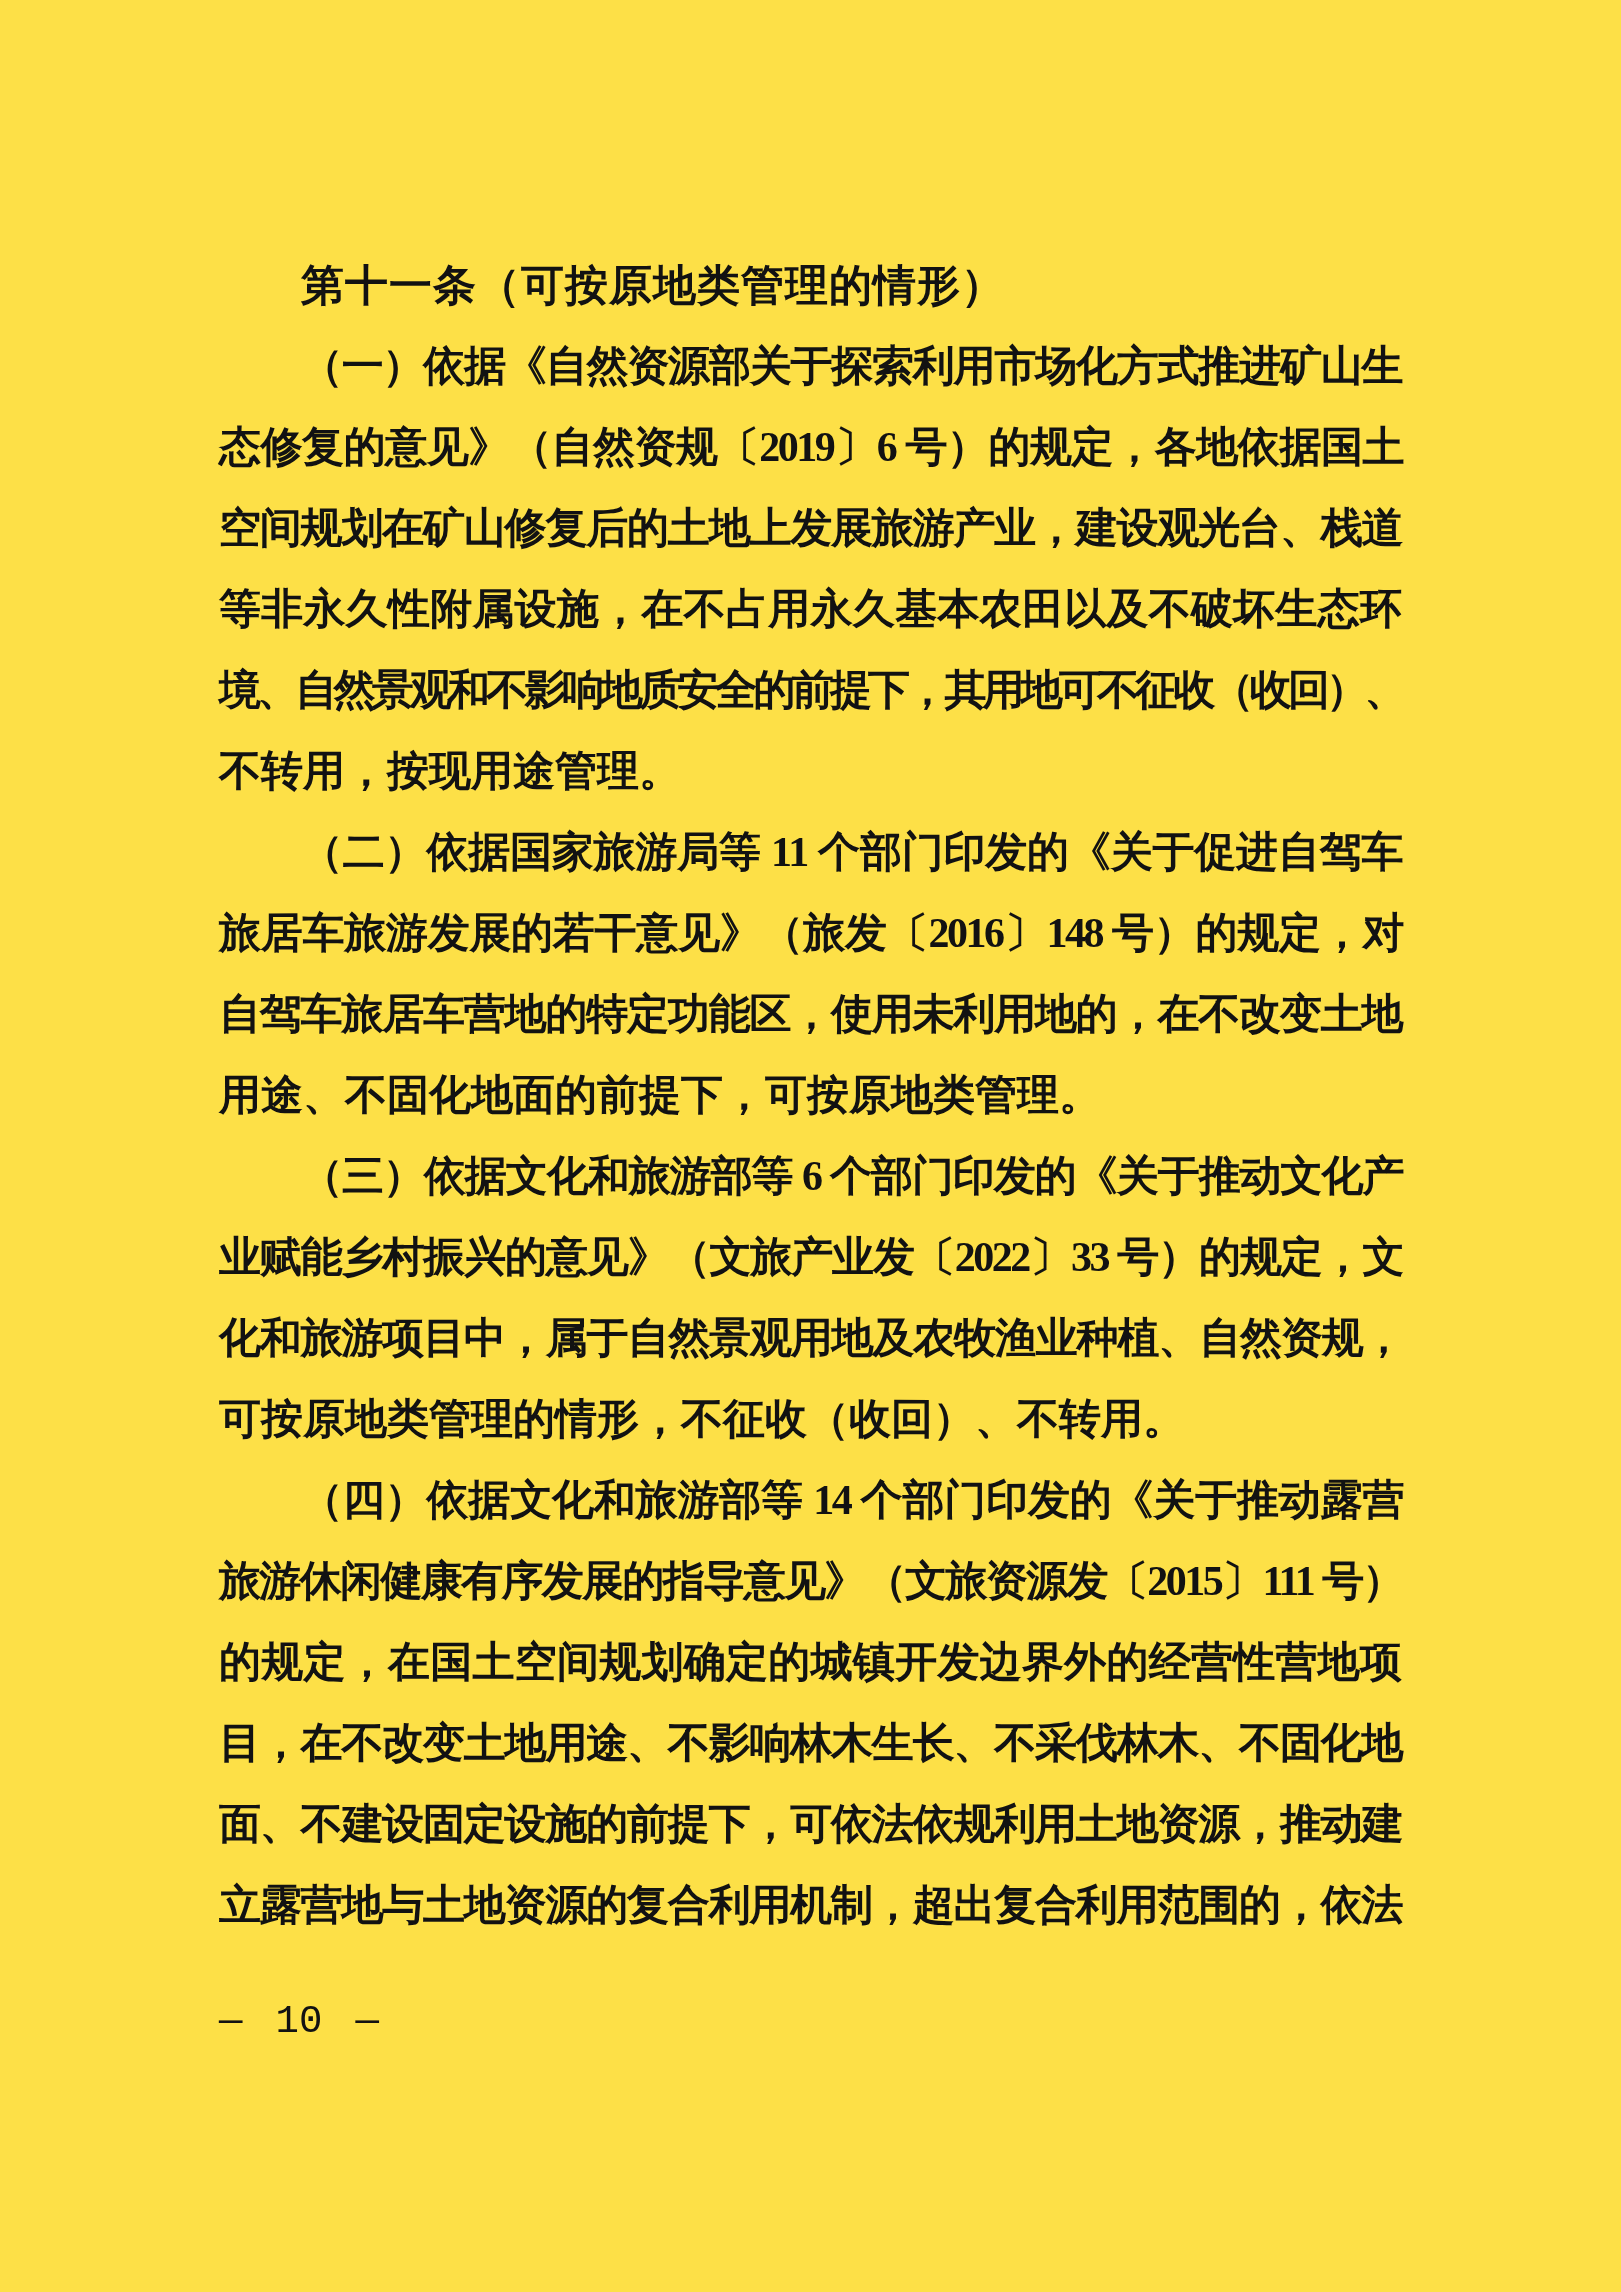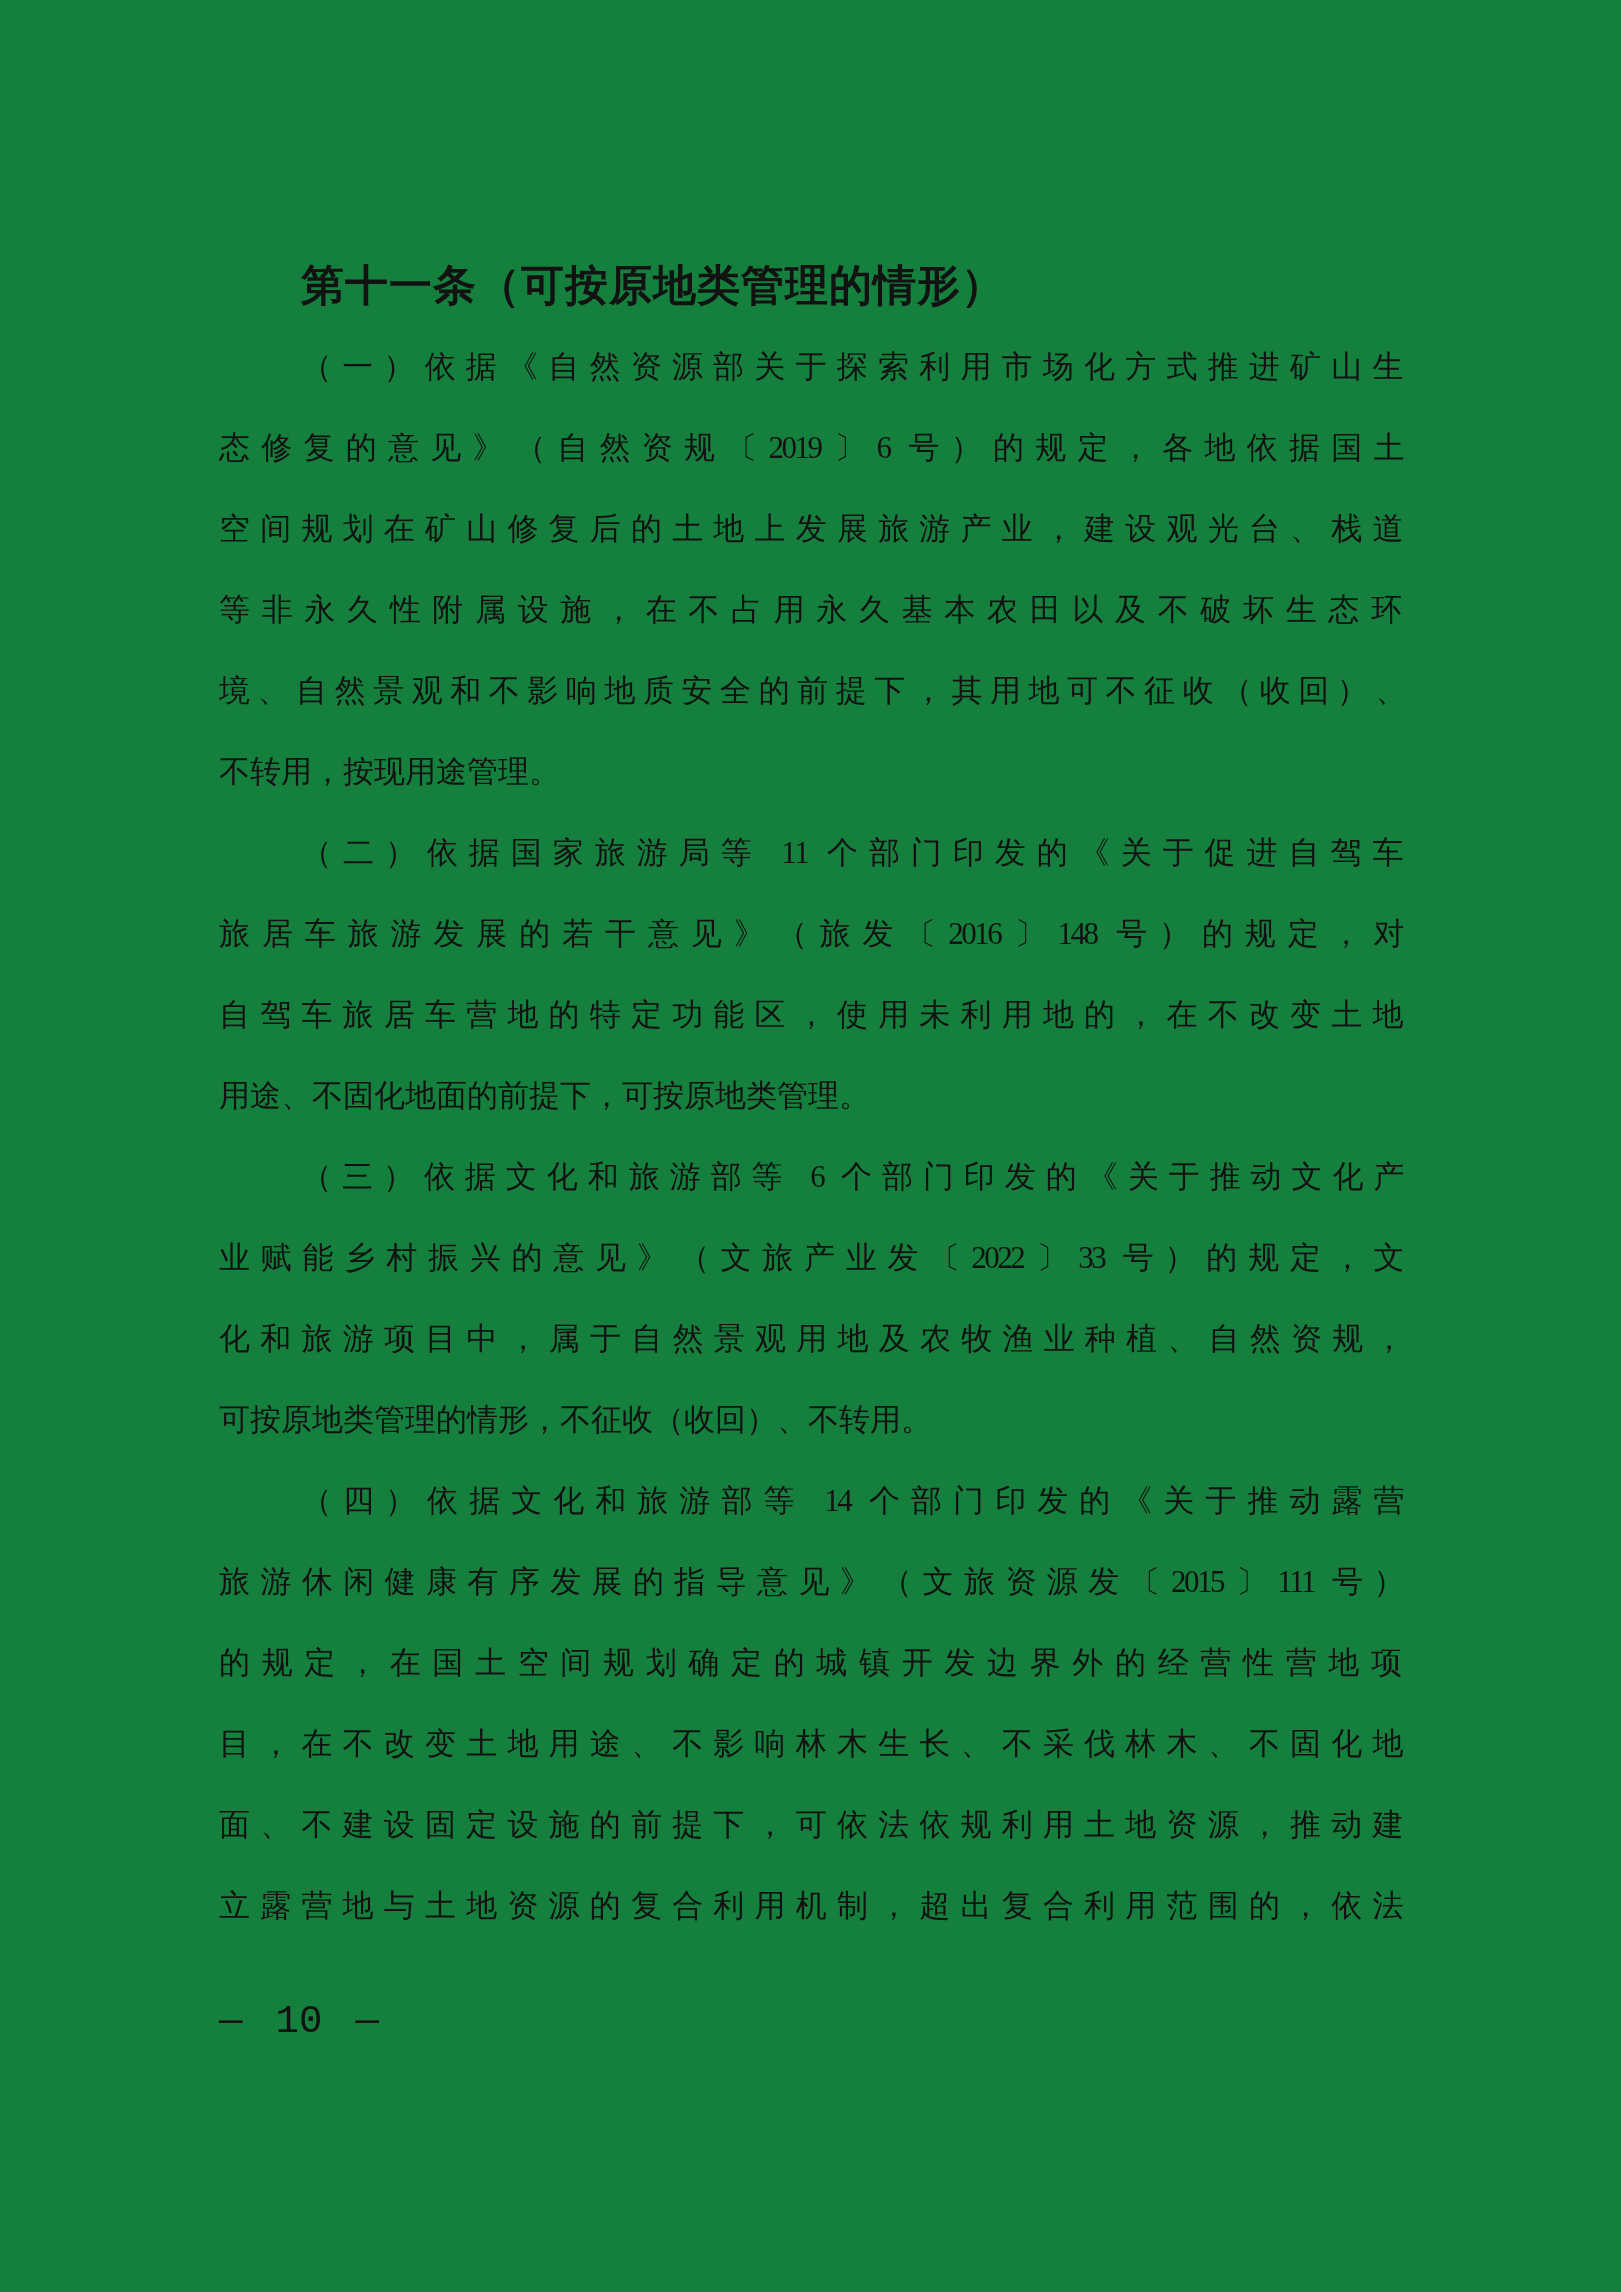--- a/index.html
+++ b/index.html
@@ -4,37 +4,38 @@
 <style>
   html, body {
     margin: 0;
     padding: 0;
     background: #ffffff;
   }
   .page {
     position: relative;
     width: 1621px;
     height: 2293px;
-    background: #15803d;
+    background: #fde047;
     overflow: hidden;
     font-family: "Liberation Serif", "DejaVu Serif", serif;
     color: #121212;
   }
   .content {
     position: absolute;
     left: 219px;
     top: 245px;
     width: 1183px;
   }
   .line {
     height: 81px;
     line-height: 81px;
-    font-size: 31px;
+    font-size: 42px;
     white-space: nowrap;
     overflow: visible;
+    font-weight: bold;
   }
   
   .j {
     white-space: normal;
     text-align: justify;
     text-align-last: justify;
     text-justify: inter-character;
   }
   
   .indent { text-indent: 82px; }

